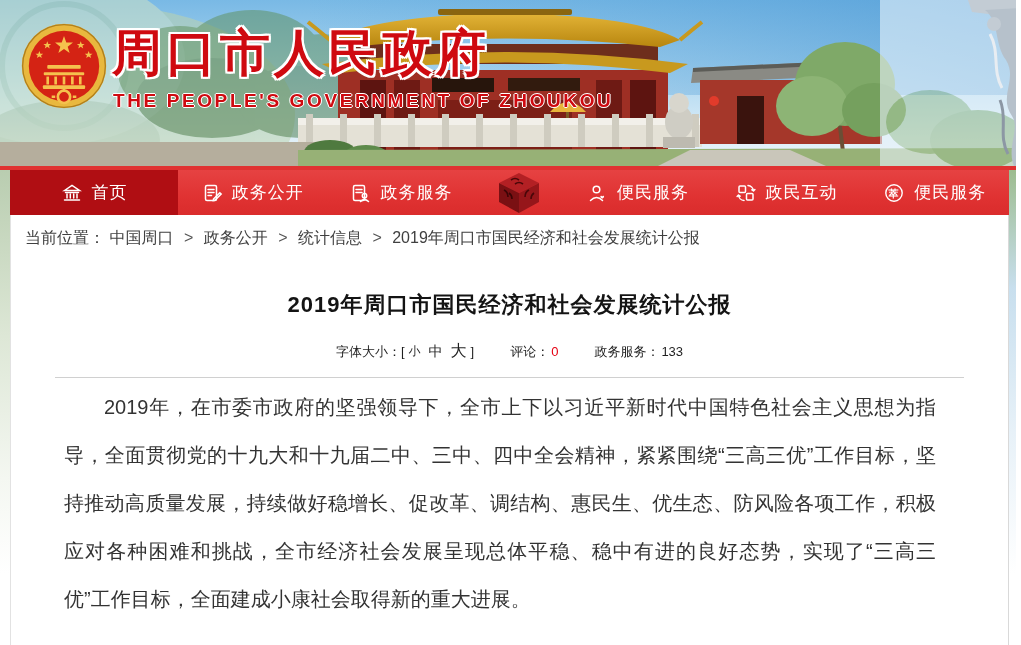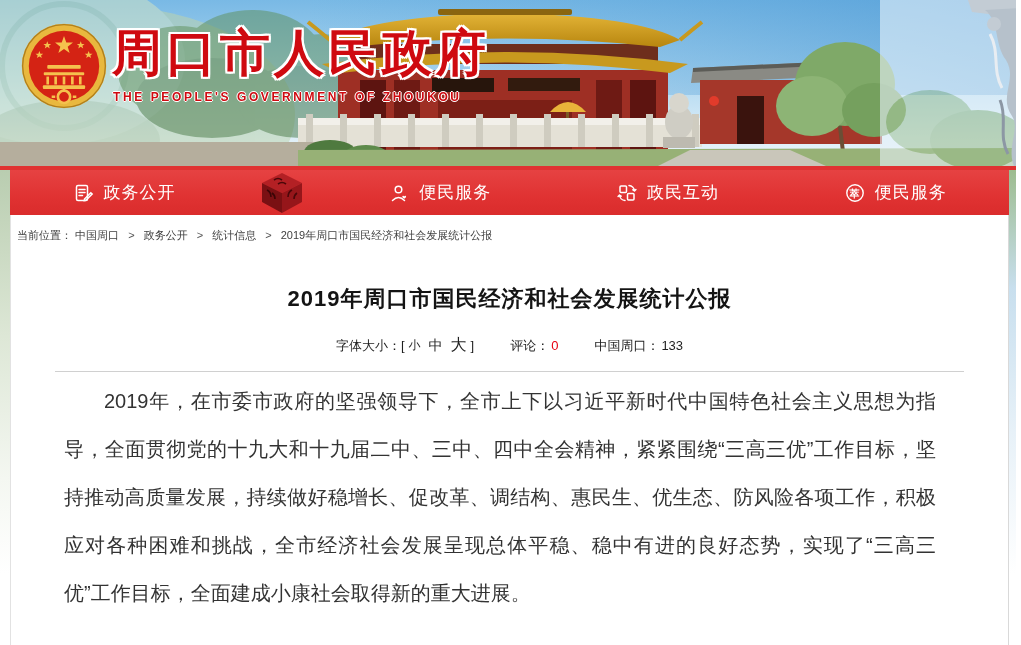--- a/index.html
+++ b/index.html
@@ -10,21 +10,21 @@
   .banner{position:absolute;left:0;top:0;width:1021px;height:170px;overflow:hidden;}
   .banner svg.scene{position:absolute;left:0;top:0;}
   .emblem{position:absolute;left:20px;top:22px;width:88px;height:88px;}
   .site-title-cn{
     position:absolute;left:112px;top:20px;font-size:50px;font-weight:bold;
     color:#cf0a10;letter-spacing:4px;white-space:nowrap;
     text-shadow:-2px 0 0 #fff,2px 0 0 #fff,0 -2px 0 #fff,0 2px 0 #fff,
                 -2px -2px 0 #fff,2px 2px 0 #fff,-2px 2px 0 #fff,2px -2px 0 #fff;
   }
   .site-title-en{
-    position:absolute;left:113px;top:90px;font-size:12px;font-weight:bold;
+    position:absolute;left:113px;top:90px;font-size:19px;font-weight:bold;
     color:#cf0a10;letter-spacing:2.6px;white-space:nowrap;
     text-shadow:-1px 0 0 #fff,1px 0 0 #fff,0 -1px 0 #fff,0 1px 0 #fff;
   }
 
   
   .navbar{
     position:absolute;left:10px;top:170px;width:999px;height:45px;
     background:linear-gradient(180deg,#e64242 0%,#e03232 60%,#da2c2c 100%);
     display:flex;align-items:stretch;z-index:3;
   }
@@ -42,21 +42,21 @@
   .bg-left{position:absolute;left:0;top:170px;width:10px;height:475px;
     background:linear-gradient(180deg,#b9cdb0 0%,#dde7d6 35%,#f4f7f1 65%,#fff 85%);}
   .bg-right{position:absolute;right:0;top:170px;width:11px;height:475px;
     background:linear-gradient(180deg,#9dbc8f 0%,#c8dfee 25%,#e7f1f8 55%,#fff 85%);}
 
   
   .main{
     position:absolute;left:10px;top:215px;width:999px;height:430px;background:#fff;
     border-left:1px solid #e2e2e2;border-right:1px solid #d9d9d9;box-sizing:border-box;
   }
-  .breadcrumb{padding:13px 0 0 6px;font-size:11px;color:#404040;}
+  .breadcrumb{padding:13px 0 0 14px;font-size:16px;color:#404040;}
   .breadcrumb a{color:#404040;text-decoration:none;cursor:pointer;}
   .breadcrumb .sep{margin:0 6px;color:#555;}
   .article-title{
     margin:41px 0 0 0;text-align:center;font-size:22px;font-weight:bold;
     color:#141414;letter-spacing:1px;
   }
   .toolbar{
     margin-top:21px;display:flex;justify-content:center;align-items:center;
     gap:36px;font-size:13px;color:#1f1f1f;
   }
@@ -232,32 +232,54 @@
         <path d="M40,85 h-4 M60,85 h4 M50,78 v-3" stroke="#f5c14d" stroke-width="3"></path>
       </g>
     </svg>
 
     <div class="site-title-cn">周口市人民政府</div>
     <div class="site-title-en">THE PEOPLE'S GOVERNMENT OF ZHOUKOU</div>
   </div>
 
   <div class="navbar">
 
+    <div class="nav-item first active">
+      <span>
+        <svg width="22" height="22" viewBox="0 0 22 22" fill="none" stroke="#fff" stroke-width="1.5" stroke-linecap="round">
+          <path d="M3.5 8.5 L11 3.5 L18.5 8.5 Z"></path>
+          <path d="M4.5 10.5 H17.5"></path>
+          <path d="M6 12 V16 M9.3 12 V16 M12.7 12 V16 M16 12 V16"></path>
+          <path d="M3.5 18 H18.5"></path>
+        </svg>
+      </span>
+      <span>首页</span>
+    </div>
 
     <div class="nav-item">
       <span>
         <svg width="22" height="22" viewBox="0 0 22 22" fill="none" stroke="#fff" stroke-width="1.5" stroke-linecap="round">
           <rect x="4.5" y="3.5" width="11" height="15" rx="1.5"></rect>
           <path d="M7 7.5 H13 M7 10.5 H13 M7 13.5 H10.5"></path>
           <path d="M12.5 17 L18.8 10.7 L20.2 12.1 L13.9 18.4 L12.3 18.6 Z"></path>
         </svg>
       </span>
       <span>政务公开</span>
     </div>
 
+    <div class="nav-item">
+      <span>
+        <svg width="22" height="22" viewBox="0 0 22 22" fill="none" stroke="#fff" stroke-width="1.5" stroke-linecap="round">
+          <rect x="4.5" y="3.5" width="11" height="15" rx="1.5"></rect>
+          <path d="M7 7.5 H13 M7 10.5 H13"></path>
+          <circle cx="15.5" cy="13.8" r="2.2"></circle>
+          <path d="M11.5 19.5 Q15.5 15.8 19.5 19.5"></path>
+        </svg>
+      </span>
+      <span>政务服务</span>
+    </div>
 
     <div class="nav-spacer">
       <span class="cube">
         <svg width="52" height="42" viewBox="0 0 52 42">
           <polygon points="26,1 46,11 26,21 6,11" fill="#b32024"></polygon>
           <polygon points="6,11 26,21 26,41 6,30" fill="#7a1013"></polygon>
           <polygon points="46,11 26,21 26,41 46,30" fill="#96161a"></polygon>
           <path d="M18,8 q4,-3 8,0 M22,12 q4,-3 8,0" stroke="#4a0709" stroke-width="1.6" fill="none"></path>
           <path d="M11,18 q4,2 4,7 M16,21 q3,2 3,6" stroke="#3a0506" stroke-width="1.6" fill="none"></path>
           <path d="M36,18 q-4,2 -4,7 M41,21 q-3,2 -3,6" stroke="#4a0709" stroke-width="1.6" fill="none"></path>
@@ -323,21 +345,21 @@
         <span class="fs-opt small">小</span>
         <span class="fs-opt medium">中</span>
         <span class="fs-opt large">大</span>
         <span>]</span>
       </div>
       <div class="seg">
         <span>评论：</span>
         <span class="comment-count">0</span>
       </div>
       <div class="seg">
-        <span>中国周口：</span>
+        <span>政务服务：</span>
         <span class="views-count">133</span>
       </div>
     </div>
 
     <div class="divider"></div>
 
     <p class="body-text">2019年，在市委市政府的坚强领导下，全市上下以习近平新时代中国特色社会主义思想为指导，全面贯彻党的十九大和十九届二中、三中、四中全会精神，紧紧围绕“三高三优”工作目标，坚持推动高质量发展，持续做好稳增长、促改革、调结构、惠民生、优生态、防风险各项工作，积极应对各种困难和挑战，全市经济社会发展呈现总体平稳、稳中有进的良好态势，实现了“三高三优”工作目标，全面建成小康社会取得新的重大进展。</p>
   </div>
 </div>
 

